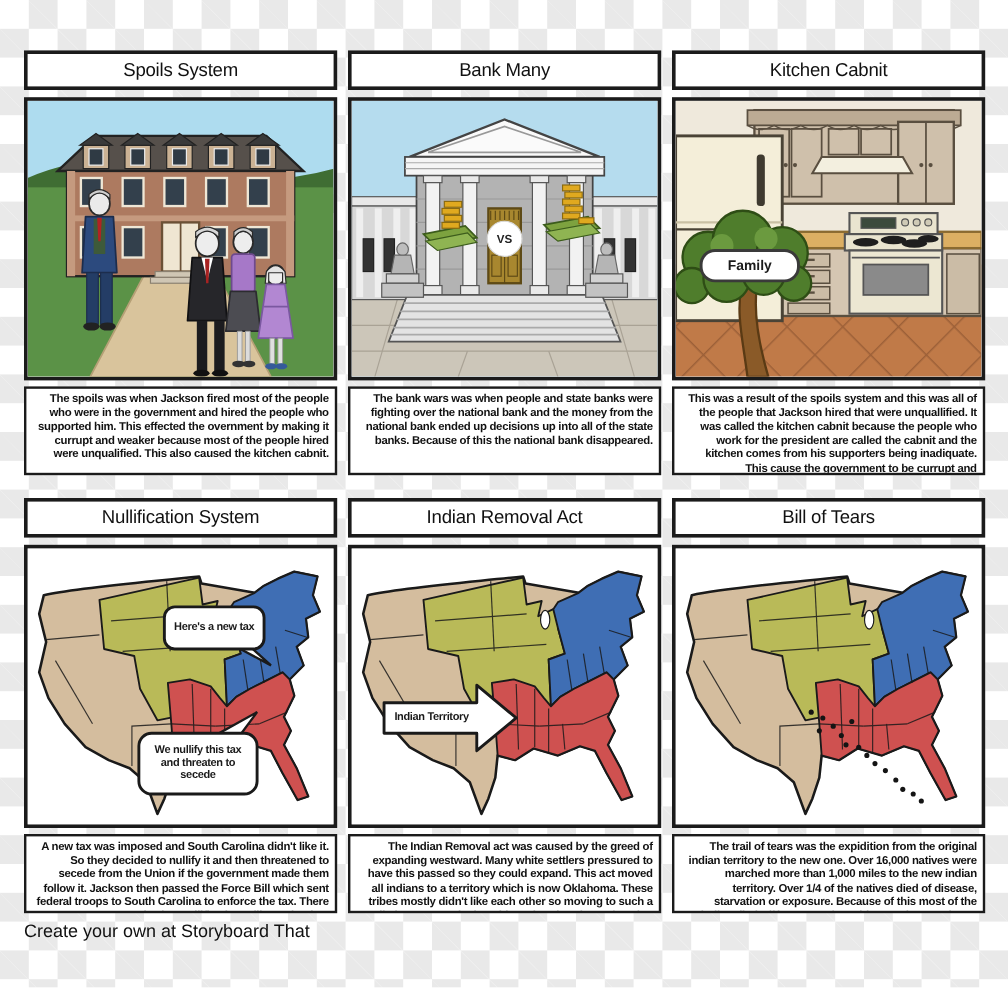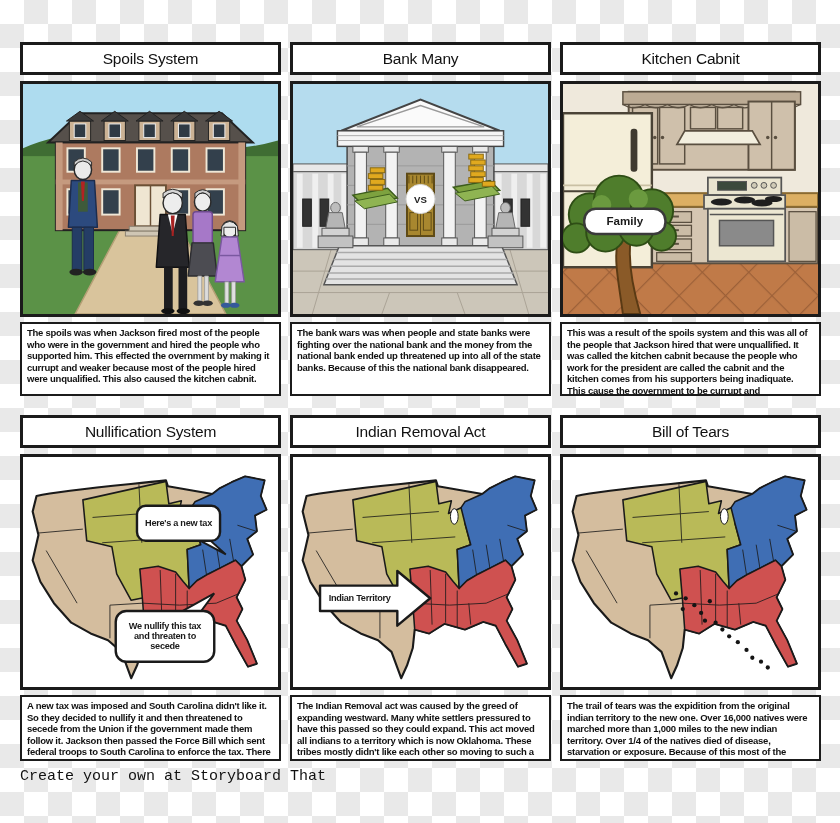--- a/index.html
+++ b/index.html
@@ -26,25 +26,25 @@
     margin-bottom:6px;box-shadow:inset 0 0 0 1px #fff;
   }
   .img-box{
     height:230px;border:3px solid #1b1b1b;background:#fff;
     margin-bottom:5px;overflow:hidden;
   }
   .img-box svg{display:block;width:100%;height:100%;}
   .desc-box{
     border:2px solid #1b1b1b;background:#fff;
     padding:3px 5px;font-weight:bold;font-size:9.5px;line-height:1.22;
-    letter-spacing:-0.25px;text-align:left;color:#111;overflow:hidden;
+    letter-spacing:-0.25px;text-align:right;color:#111;overflow:hidden;
   }
   .row1 .desc-box{height:64px;}
   .row2 .desc-box{height:56px;}
-  .credit{position:absolute;left:20px;top:768px;font-size:15px;color:#111;font-family:Liberation Mono, monospace;}
+  .credit{position:absolute;left:20px;top:768px;font-size:15px;color:#111;}
   .bubble-text{
     font-family:"Liberation Sans",sans-serif;font-weight:bold;font-size:9.5px;
     line-height:1.1;text-align:center;color:#1a1a1a;letter-spacing:-0.3px;
     display:flex;align-items:center;justify-content:center;width:100%;height:100%;
   }
   svg text{font-family:"Liberation Sans",sans-serif;}
 </style>
 </head>
 <body>
 
@@ -322,21 +322,21 @@
             <rect x="206" y="148" width="28" height="8" fill="#d2d2d2" stroke="#555"></rect>
             <rect x="202" y="156" width="36" height="12" fill="#c2c2c2" stroke="#555"></rect>
           </g>
           <g>
             <circle cx="132" cy="118" r="15" fill="#ffffff" stroke="#d8d8d8" stroke-width="1"></circle>
             <text x="132" y="122" text-anchor="middle" font-size="10" font-weight="bold" fill="#222">VS</text>
           </g>
         </svg>
       </div>
       <div class="desc-box">
-        <span>The bank wars was when people and state banks were fighting over the national bank and the money from the national bank ended up threatened up into all of the state banks. Because of this the national bank disappeared.</span>
+        <span>The bank wars was when people and state banks were fighting over the national bank and the money from the national bank ended up decisions up into all of the state banks. Because of this the national bank disappeared.</span>
       </div>
     </div>
 
     <div class="panel row1">
       <div class="title-box">
         <span>Kitchen Cabnit</span>
       </div>
       <div class="img-box">
         <svg viewBox="0 0 264 236" preserveAspectRatio="none">
           <defs>

